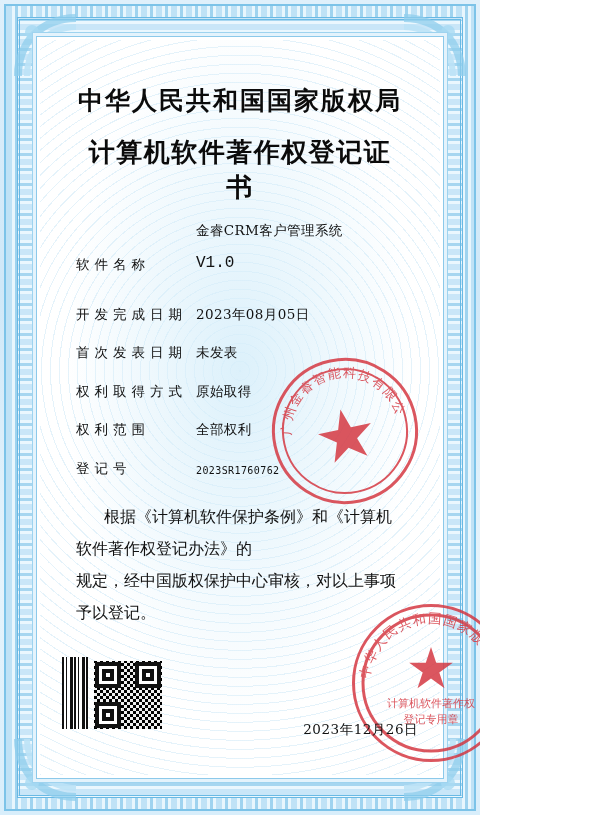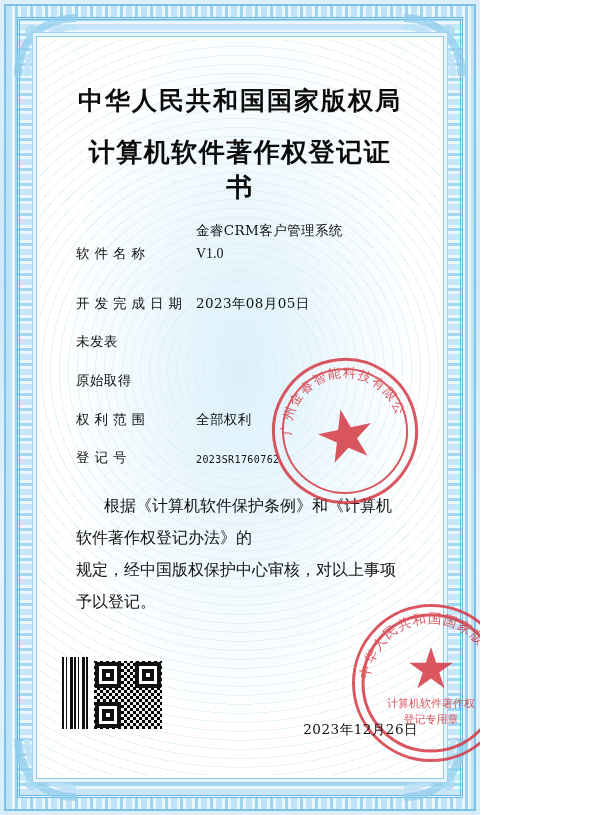--- a/index.html
+++ b/index.html
@@ -145,23 +145,23 @@
     font-family: "DejaVu Serif", "Liberation Serif", serif;
   }
   .field-value {
     flex: 1;
     color: #111;
     font-family: "DejaVu Serif", "Liberation Serif", serif;
     letter-spacing: .4px;
   }
   .field-value .line2 {
     display: block;
-    margin-top: 3px;
-    font-family: Liberation Serif, serif;
-    font-size: 14px;
+    margin-top: 11px;
+    font-family: Liberation Mono, monospace;
+    font-size: 16px;
     letter-spacing: 0;
   }
   .mono { font-family: "DejaVu Sans Mono", monospace; font-size: 10px; }
 
   .gap-before { margin-top: 30px; }
 
   .statement {
     margin-top: 22px;
     font-size: 16px;
     line-height: 2.0;
@@ -311,24 +311,26 @@
         </div>
       </div>
 
 
       <div class="field-row gap-before">
         <div class="field-label">开发完成日期</div>
         <div class="field-value">2023年08月05日</div>
       </div>
 
       <div class="field-row">
+        <div class="field-label">首次发表日期</div>
         <div class="field-value">未发表</div>
       </div>
 
       <div class="field-row">
+        <div class="field-label">权利取得方式</div>
         <div class="field-value">原始取得</div>
       </div>
 
       <div class="field-row">
         <div class="field-label">权利范围</div>
         <div class="field-value">全部权利</div>
       </div>
 
       <div class="field-row">
         <div class="field-label">登记号</div>

